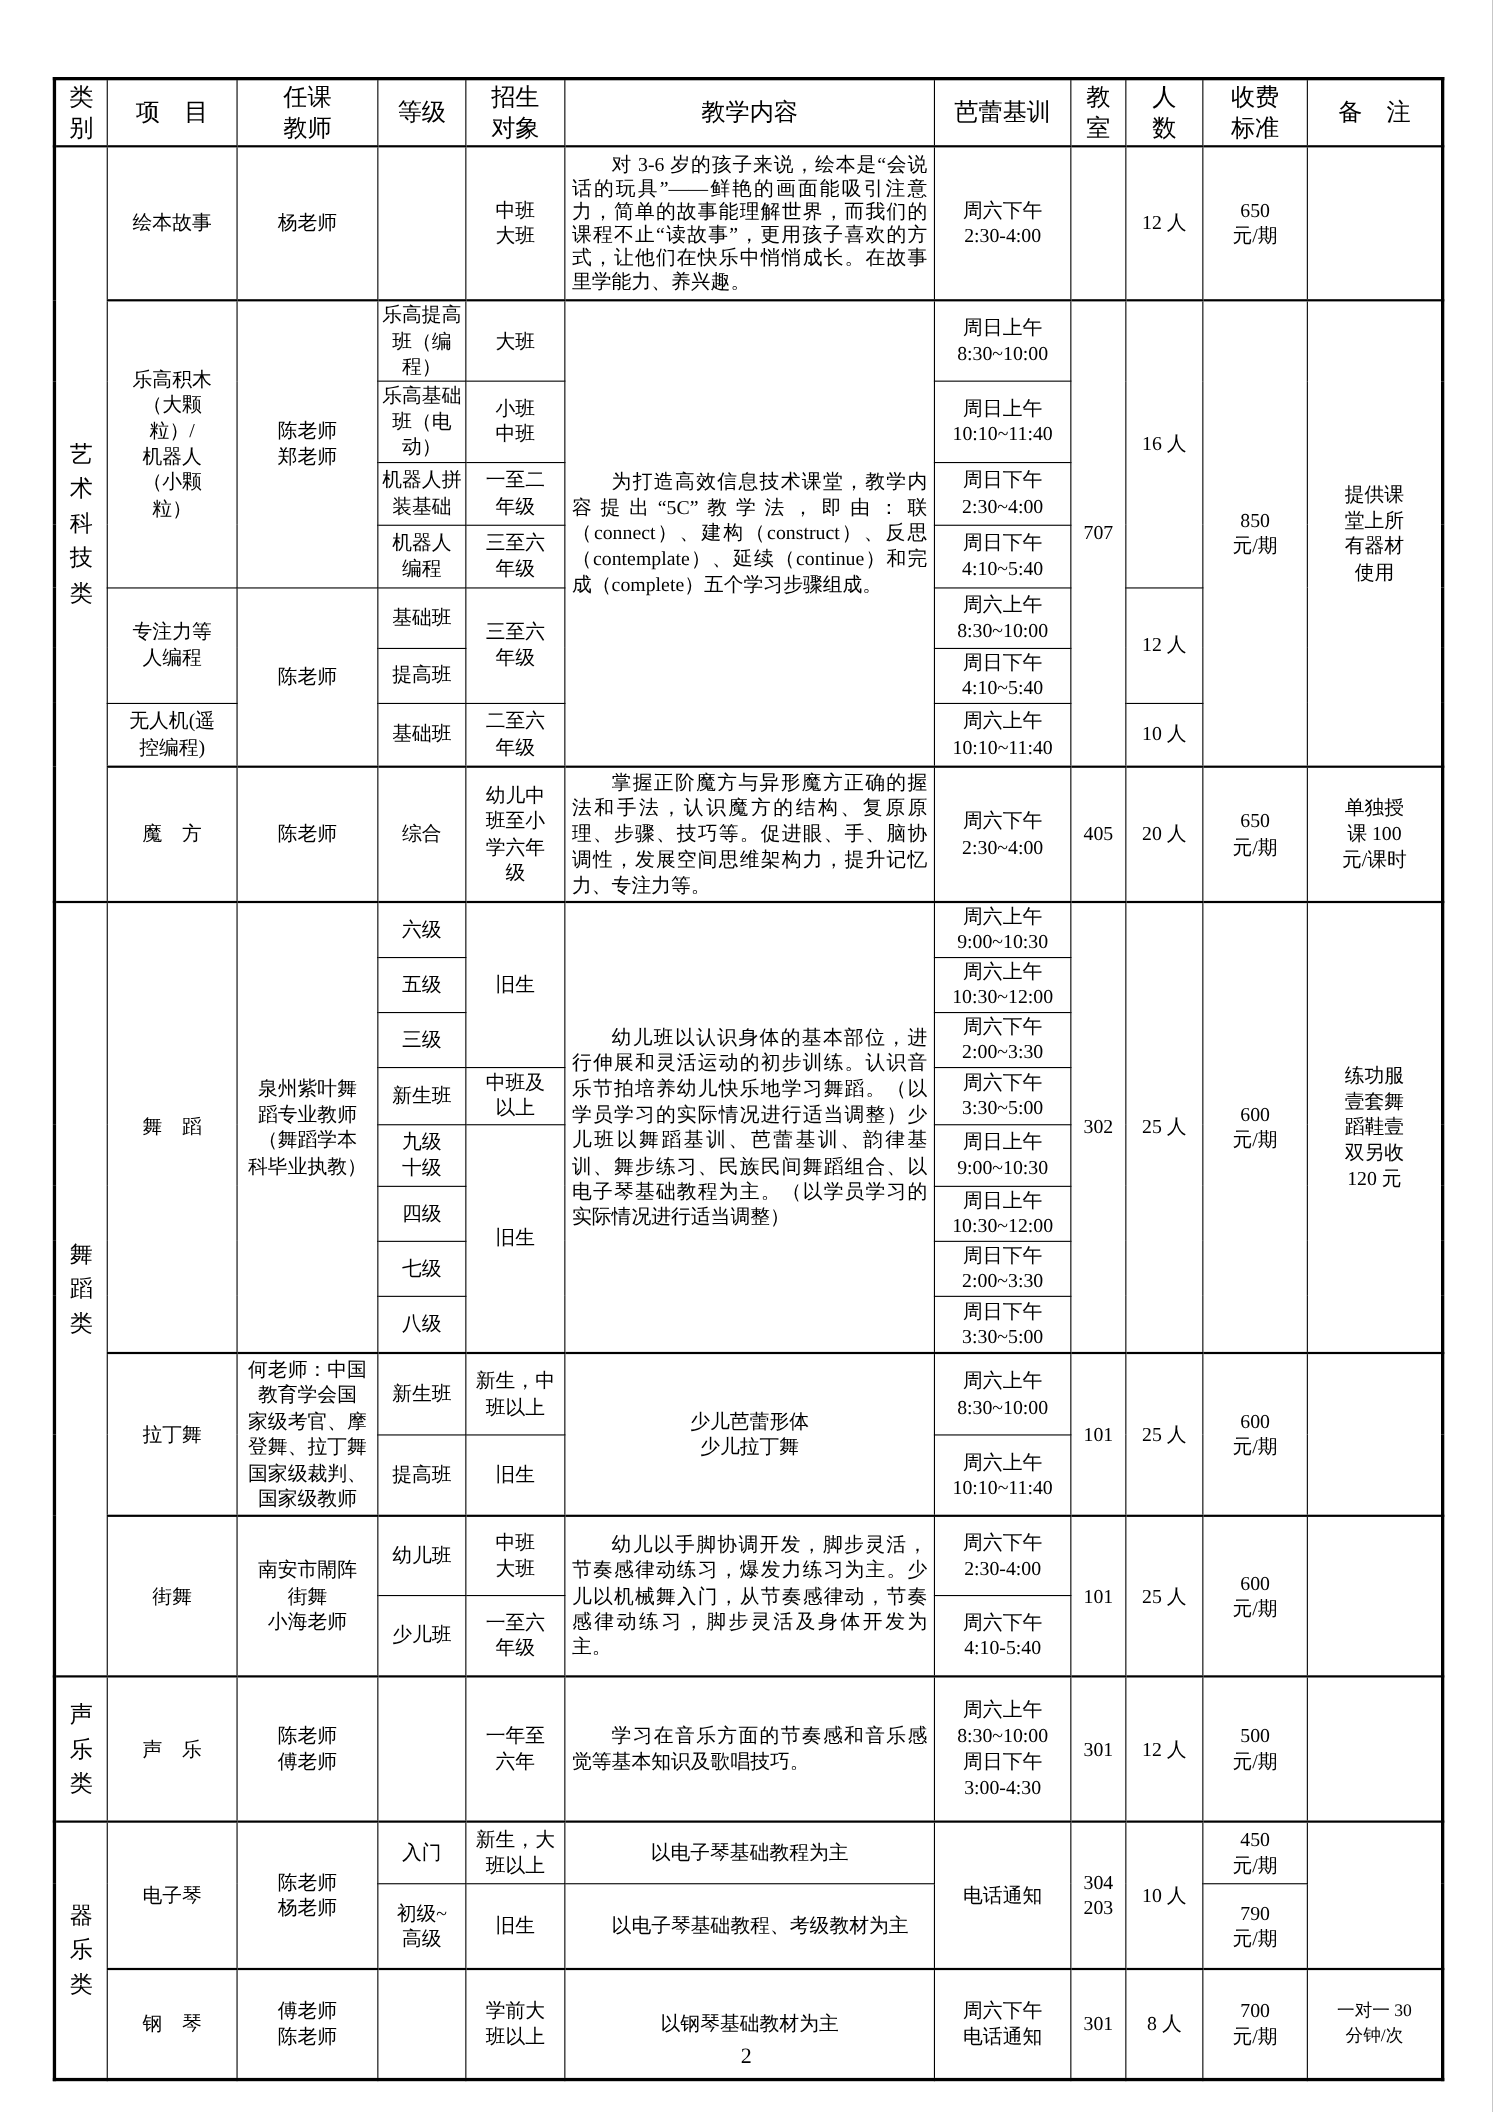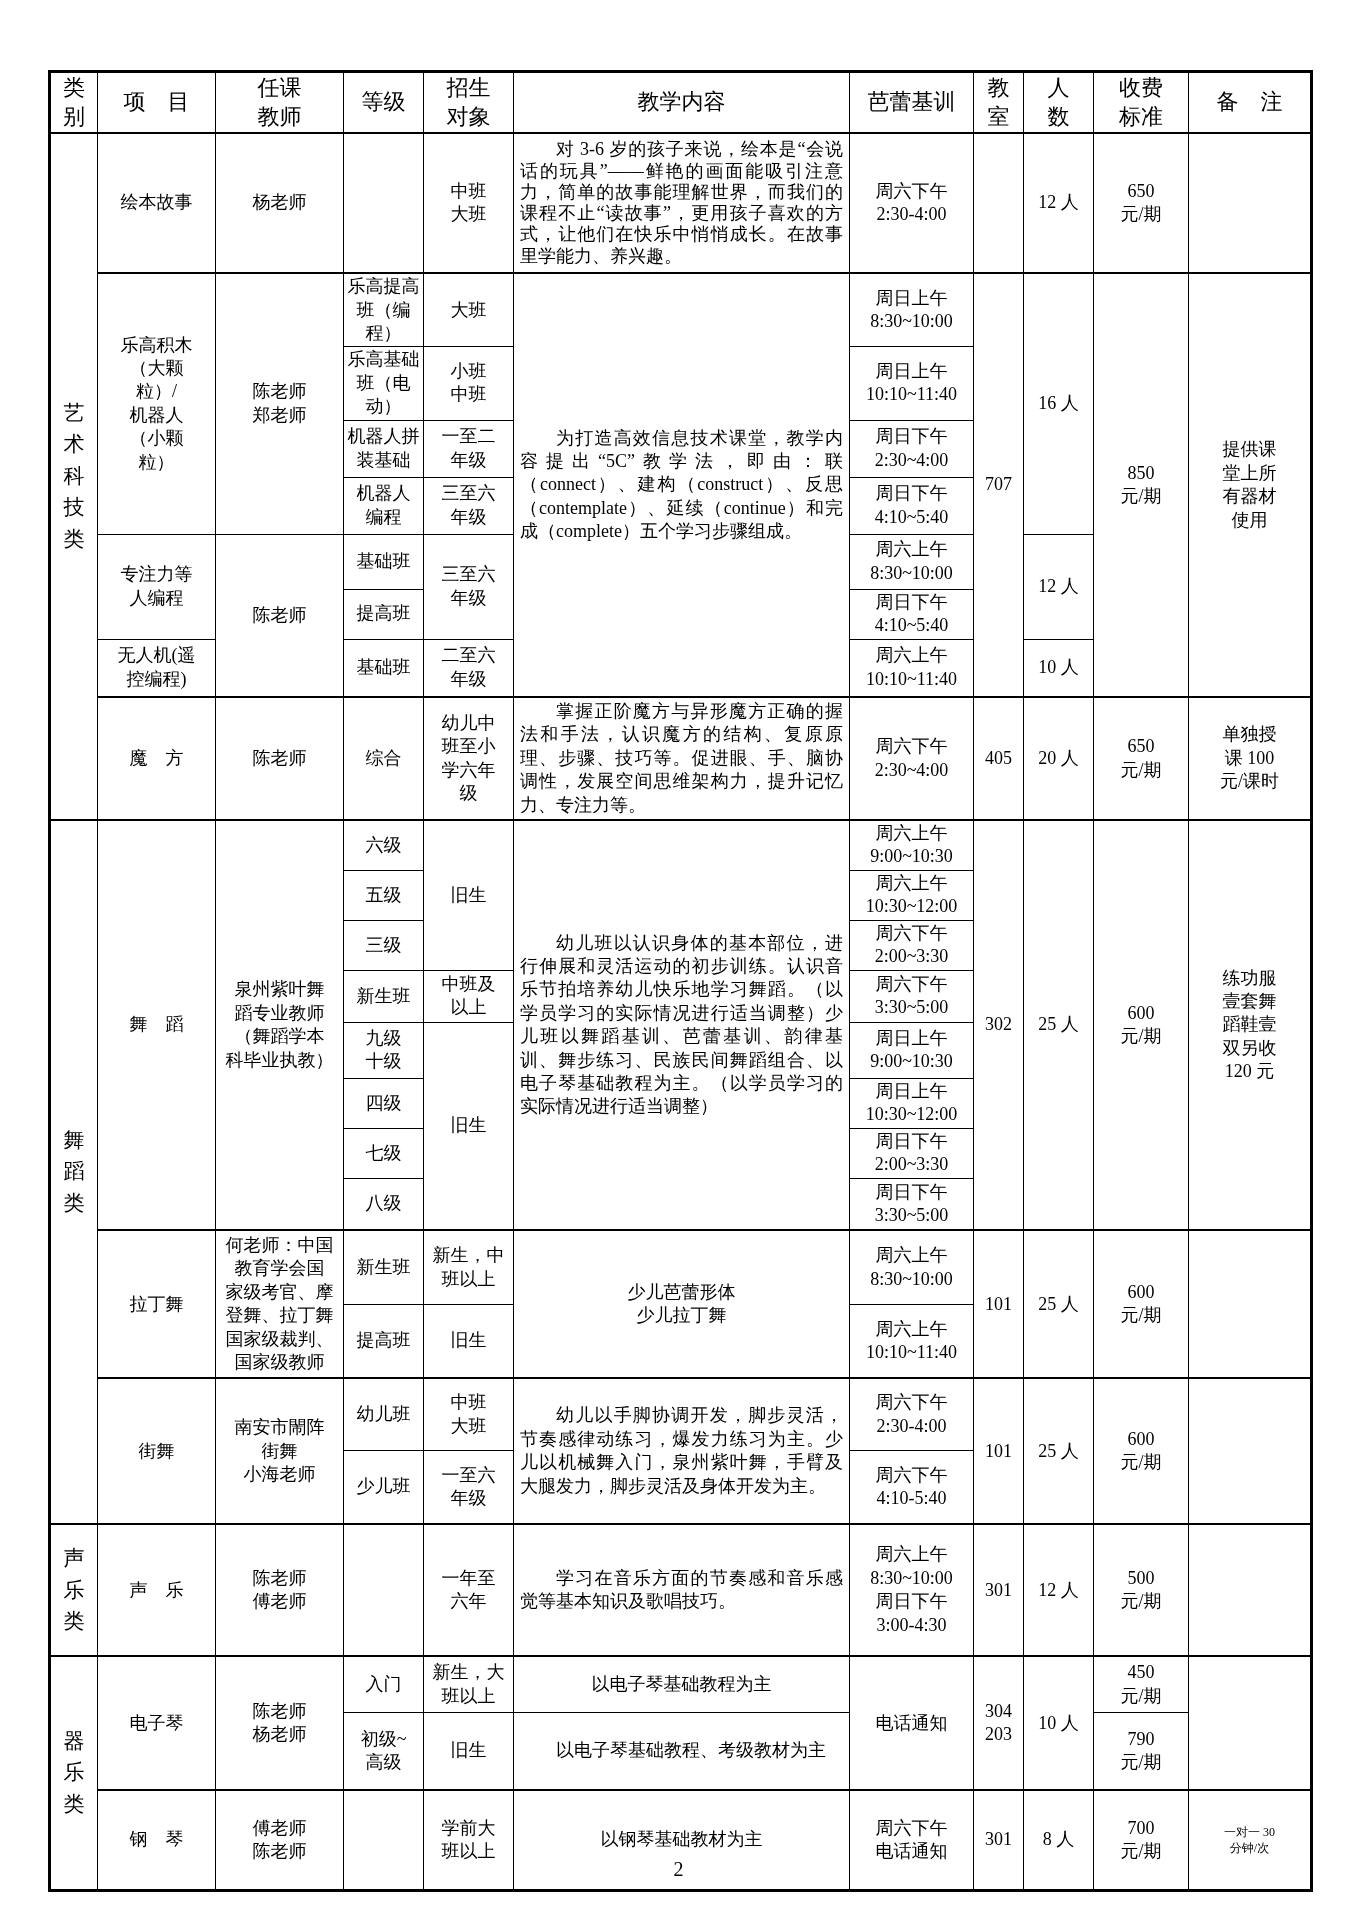--- a/index.html
+++ b/index.html
@@ -7,21 +7,21 @@
         font-family:"Liberation Serif","DejaVu Serif",serif;color:#000;}
   table.sched{position:absolute;left:48px;top:70px;width:1262px;border-collapse:collapse;
         table-layout:fixed;border:3px solid #000;}
   td,th{border:1px solid #000;text-align:center;vertical-align:middle;
         white-space:pre-line;font-size:18px;line-height:1.3;padding:1px 2px;overflow:hidden;font-weight:normal;}
   tr.hdr th{font-size:22px;border-bottom:2px solid #000;}
   tr.thick td{border-top:2px solid #000;}
   td.vcat{font-size:21px;line-height:1.5;}
   td.para{text-align:justify;text-indent:2em;white-space:normal;padding:2px 6px;line-height:1.3;}
   td.tight{line-height:1.18;}
-  td.small{font-size:12px;line-height:1.35;}
+  td.small{font-size:16px;line-height:1.35;}
   .pagenum{position:absolute;left:0;right:0;top:1858px;text-align:center;font-size:20px;}
 </style>
 </head>
 <body>
 
 <div class="page">
 <table class="sched">
 <colgroup>
 <col style="width:48px">
         <col style="width:118px">
@@ -266,21 +266,21 @@
 </tr>
 
 <tr class="thick" style="height:72px">
   <td rowspan="2">街舞</td>
   <td rowspan="2">南安市閙阵
 街舞
 小海老师</td>
   <td>幼儿班</td>
   <td>中班
 大班</td>
-  <td class="para" rowspan="2">幼儿以手脚协调开发，脚步灵活，节奏感律动练习，爆发力练习为主。少儿以机械舞入门，泉州紫叶舞，手臂及大腿发力，脚步灵活及身体开发为主。</td>
+  <td class="para" rowspan="2">幼儿以手脚协调开发，脚步灵活，节奏感律动练习，爆发力练习为主。少儿以机械舞入门，从节奏感律动，节奏感律动练习，脚步灵活及身体开发为主。</td>
   <td>周六下午
 2:30-4:00</td>
   <td rowspan="2">101</td>
   <td rowspan="2">25 人</td>
   <td rowspan="2">600
 元/期</td>
   <td rowspan="2"></td>
 </tr>
 <tr style="height:74px">
   <td>少儿班</td>

